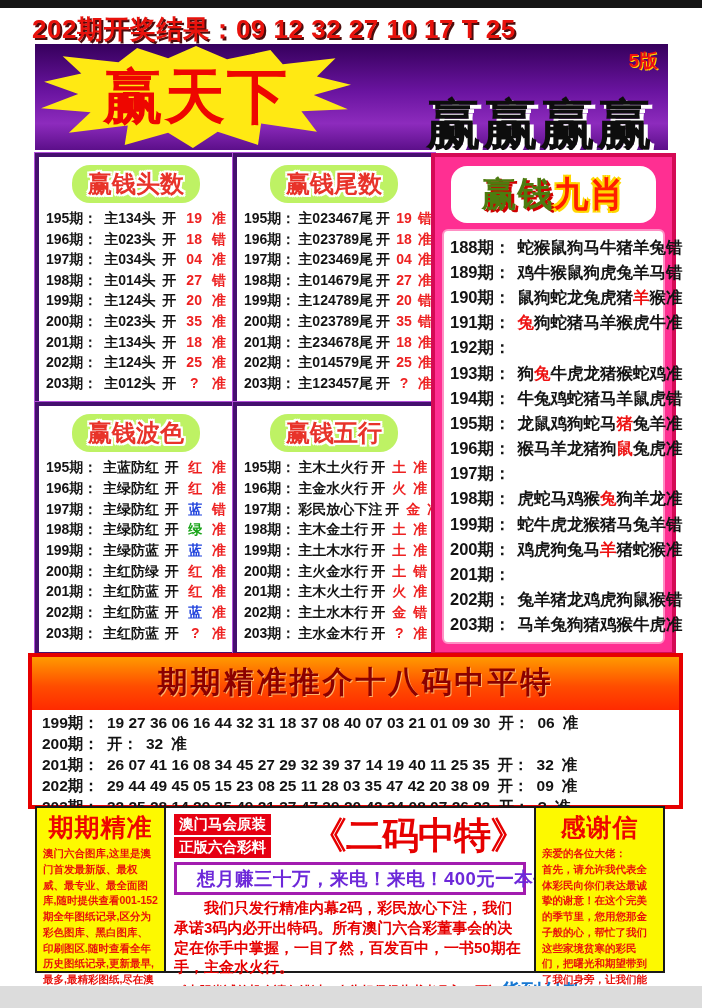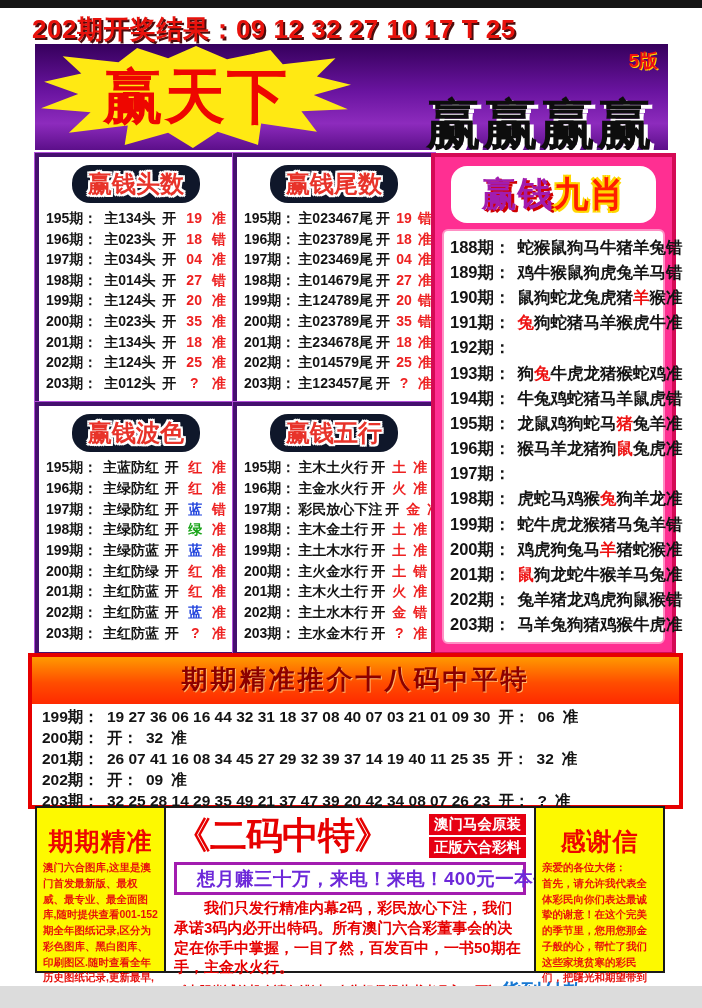--- a/index.html
+++ b/index.html
@@ -10,43 +10,43 @@
   #result-line{left:32px;top:12px;font-size:26px;font-weight:900;color:#e8120c;text-shadow:2px 2px 0 #4d0d0d;letter-spacing:.5px;white-space:nowrap;}
   
   #banner{left:35px;top:44px;width:633px;height:106px;background:linear-gradient(180deg,#36005c 0%,#6a14a0 45%,#8d2bbd 75%,#5c0f8a 100%);overflow:hidden;}
   #star{position:absolute;left:6px;top:2px;width:310px;height:102px;background:#ffe913;display:flex;align-items:center;justify-content:center;
     clip-path:polygon(50% 0%,60% 13%,74% 4%,78% 18%,95% 12%,89% 30%,100% 38%,88% 48%,99% 62%,84% 64%,89% 84%,71% 76%,70% 97%,57% 84%,49% 100%,41% 85%,27% 97%,28% 78%,9% 85%,16% 65%,0% 61%,12% 47%,1% 35%,13% 27%,7% 10%,25% 16%,31% 2%,41% 12%);}
   #banner-left{font-size:60px;font-weight:900;color:#ee0600;letter-spacing:2px;}
   #banner-right{position:absolute;right:14px;top:44px;font-size:55px;font-weight:900;color:#0d0d0d;text-shadow:4px 4px 0 #ffffff;letter-spacing:2px;white-space:nowrap;}
   #edition{position:absolute;right:10px;top:4px;font-size:19px;font-weight:900;color:#ee1111;text-shadow:1px 1px 0 #ffd700;}
   
   .panel{border:4px solid #45106e;background:#ffffff;box-shadow:inset 0 0 0 3px #fff,0 0 0 1px #b14fd8;display:flex;flex-direction:column;}
-  .pill{margin:8px auto 2px auto;background:#0f172a;border-radius:18px;padding:3px 16px;font-size:24px;font-weight:900;color:#e8332a;white-space:nowrap;
+  .pill{margin:8px auto 2px auto;background:#bef264;border-radius:18px;padding:3px 16px;font-size:24px;font-weight:900;color:#e8332a;white-space:nowrap;
     text-shadow:-2px -2px 0 #fff,2px -2px 0 #fff,-2px 2px 0 #fff,2px 2px 0 #fff,0 -2px 0 #fff,0 2px 0 #fff,-2px 0 0 #fff,2px 0 0 #fff;}
   .rows{flex:1;display:flex;flex-direction:column;justify-content:space-around;padding:4px 7px 8px 7px;}
   .row-stat{display:flex;justify-content:space-between;align-items:baseline;font-size:14px;font-weight:bold;color:#141414;white-space:nowrap;gap:3px;}
   
   #nine-panel{background:#ff2f92;border:4px solid #d40a55;display:flex;flex-direction:column;}
   #nine-pill{margin:9px 16px 4px 16px;background:#ffffff;border-radius:16px;text-align:center;padding:5px 0;white-space:nowrap;}
-  #nine-t1{font-size:35px;font-weight:900;color:#a21caf;text-shadow:3px 2px 0 #d00000;letter-spacing:1px;}
+  #nine-t1{font-size:35px;font-weight:900;color:#4d7c0f;text-shadow:3px 2px 0 #d00000;letter-spacing:1px;}
   #nine-t2{font-size:35px;font-weight:900;color:#ff1e00;letter-spacing:1px;text-shadow:-2px -2px 0 #ffd700,2px -2px 0 #ffd700,-2px 2px 0 #ffd700,2px 2px 0 #ffd700;}
   #nine-list{flex:1;margin:2px 7px 8px 7px;background:#ffffff;border:2px solid #ff8fc4;border-radius:6px;display:flex;flex-direction:column;justify-content:space-around;padding:4px 6px;}
   .row-nine{display:flex;align-items:baseline;gap:7px;font-size:16.5px;font-weight:bold;color:#141414;white-space:nowrap;}
   
   #eighteen{left:28px;top:653px;width:647px;height:148px;border:4px solid #e60000;background:#ffffff;display:flex;flex-direction:column;}
   #eighteen-head{background:linear-gradient(180deg,#ff9a00 0%,#ff4d00 55%,#ff2a00 100%);text-align:center;padding:5px 0 7px 0;}
-  #eighteen-title{font-size:26px;font-weight:900;color:#8b0000;letter-spacing:3px;text-shadow:1px 1px 0 #ffb56b;}
+  #eighteen-title{font-size:30px;font-weight:900;color:#8b0000;letter-spacing:3px;text-shadow:1px 1px 0 #ffb56b;}
   #eighteen-rows{flex:1;display:flex;flex-direction:column;justify-content:space-around;padding:3px 10px;}
   .row-eighteen{display:flex;align-items:baseline;gap:8px;font-size:15.5px;font-weight:bold;color:#141414;white-space:nowrap;}
   
   .adbox{top:806px;height:167px;border:2px solid #1a1a1a;box-sizing:border-box;}
   #ad-left{left:35px;width:131px;background:#fdf900;}
   #ad-mid{left:164px;width:372px;background:#ffffff;padding:3px 8px;box-sizing:border-box;}
   #ad-right{left:534px;width:131px;background:#fdf900;}
-  .ad-title{text-align:center;font-size:25px;font-weight:900;color:#ee0600;margin-top:17px;letter-spacing:1px;}
+  .ad-title{text-align:center;font-size:25px;font-weight:900;color:#ee0600;margin-top:3px;letter-spacing:1px;}
   .ad-body{color:#e8120c;font-size:10.5px;font-weight:bold;line-height:1.5;padding:2px 6px;white-space:pre-line;}
   #mid-titlerow{display:flex;align-items:center;justify-content:space-between;}
   #mid-title{font-size:37px;font-weight:900;color:#e60000;white-space:nowrap;letter-spacing:-1px;}
   #mid-side{display:flex;flex-direction:column;gap:2px;}
   .mid-side-line{background:#e60012;color:#ffffff;font-size:14.5px;font-weight:bold;padding:1px 5px;white-space:nowrap;}
   #mid-strip{border:3px solid #a21caf;margin-top:1px;padding:1px 20px;color:#6d28d9;font-size:18.5px;font-weight:900;white-space:nowrap;letter-spacing:.5px;}
   #mid-body{margin-top:3px;color:#e60000;font-size:15px;font-weight:bold;line-height:1.32;text-indent:2em;}
   #mid-footrow{display:flex;justify-content:space-between;align-items:center;margin-top:1px;}
   #mid-foot{color:#e60000;font-size:12.5px;font-weight:bold;white-space:nowrap;}
   #mid-cod{color:#1677d2;font-size:20px;font-weight:900;white-space:nowrap;letter-spacing:1px;}
@@ -393,21 +393,20 @@
       <div class="row-nine">
         <span class="c-p">199期：</span>
         <span><span>蛇</span><span>牛</span><span>虎</span><span>龙</span><span>猴</span><span>猪</span><span>马</span><span>兔</span><span>羊</span><span style="color: rgb(20, 20, 20);">错</span></span>
       </div>
       <div class="row-nine">
         <span class="c-p">200期：</span>
         <span><span>鸡</span><span>虎</span><span>狗</span><span>兔</span><span>马</span><span style="color: rgb(238, 17, 17);">羊</span><span>猪</span><span>蛇</span><span>猴</span><span style="color: rgb(20, 20, 20);">准</span></span>
       </div>
       <div class="row-nine">
         <span class="c-p">201期：</span>
-        <span><span style="color: rgb(238, 17, 17);">鼠</span><span>狗</span><span>龙</span><span>蛇</span><span>牛</span><span>猴</span><span>羊</span><span>马</span><span>兔</span><span style="color: rgb(20, 20, 20);">准</span></span>
       </div>
       <div class="row-nine">
         <span class="c-p">202期：</span>
         <span><span>兔</span><span>羊</span><span>猪</span><span>龙</span><span>鸡</span><span>虎</span><span>狗</span><span>鼠</span><span>猴</span><span style="color: rgb(20, 20, 20);">错</span></span>
       </div>
       <div class="row-nine">
         <span class="c-p">203期：</span>
         <span><span>马</span><span>羊</span><span>兔</span><span>狗</span><span>猪</span><span>鸡</span><span>猴</span><span>牛</span><span>虎</span><span style="color: rgb(20, 20, 20);">准</span></span>
       </div>
     </div>
@@ -433,20 +432,21 @@
       </div>
       <div class="row-eighteen">
         <span class="c-p">201期：</span>
         <span class="c-nums">26 07 41 16 08 34 45 27 29 32 39 37 14 19 40 11 25 35</span>
         <span class="c-k">开：</span>
         <span class="c-res">32</span>
         <span class="c-v">准</span>
       </div>
       <div class="row-eighteen">
         <span class="c-p">202期：</span>
+        <span class="c-nums">29 44 49 45 05 15 23 08 25 11 28 03 35 47 42 20 38 09</span>
         <span class="c-k">开：</span>
         <span class="c-res">09</span>
         <span class="c-v">准</span>
       </div>
       <div class="row-eighteen">
         <span class="c-p">203期：</span>
         <span class="c-nums">32 25 28 14 29 35 49 21 37 47 39 20 42 34 08 07 26 23</span>
         <span class="c-k">开：</span>
         <span class="c-res">?</span>
         <span class="c-v">准</span>
@@ -454,25 +454,25 @@
     </div>
 </div>
 
 <div class="abs adbox" id="ad-left">
   <div class="ad-title">期期精准</div>
   <div class="ad-body">澳门六合图库,这里是澳门首发最新版、最权威、最专业、最全面图库,随时提供查看001-152期全年图纸记录,区分为彩色图库、黑白图库、印刷图区.随时查看全年历史图纸记录,更新最早,最多,最精彩图纸,尽在澳门六合报社，澳门六合报社-永远领先，最专业，最精准图库。</div>
 </div>
 
 <div class="abs adbox" id="ad-mid">
   <div id="mid-titlerow">
-    <span id="mid-title">《二码中特》</span>
     <span id="mid-side">
       <span class="mid-side-line">澳门马会原装</span>
       <span class="mid-side-line">正版六合彩料</span>
     </span>
+    <span id="mid-title">《二码中特》</span>
   </div>
   <div id="mid-strip">想月赚三十万，来电！来电！400元一本书</div>
   <div id="mid-body">我们只发行精准内幕2码，彩民放心下注，我们承诺3码内必开出特码。所有澳门六合彩董事会的决定在你手中掌握，一目了然，百发百中，一书50期在手，主金水火行。</div>
   <div id="mid-footrow">
     <span id="mid-foot">《大胆尝试的机会请勿错过，人头担保得此书者月入30万》</span>
     <span id="mid-cod">货到付款</span>
   </div>
 </div>
 
 <div class="abs adbox" id="ad-right">

